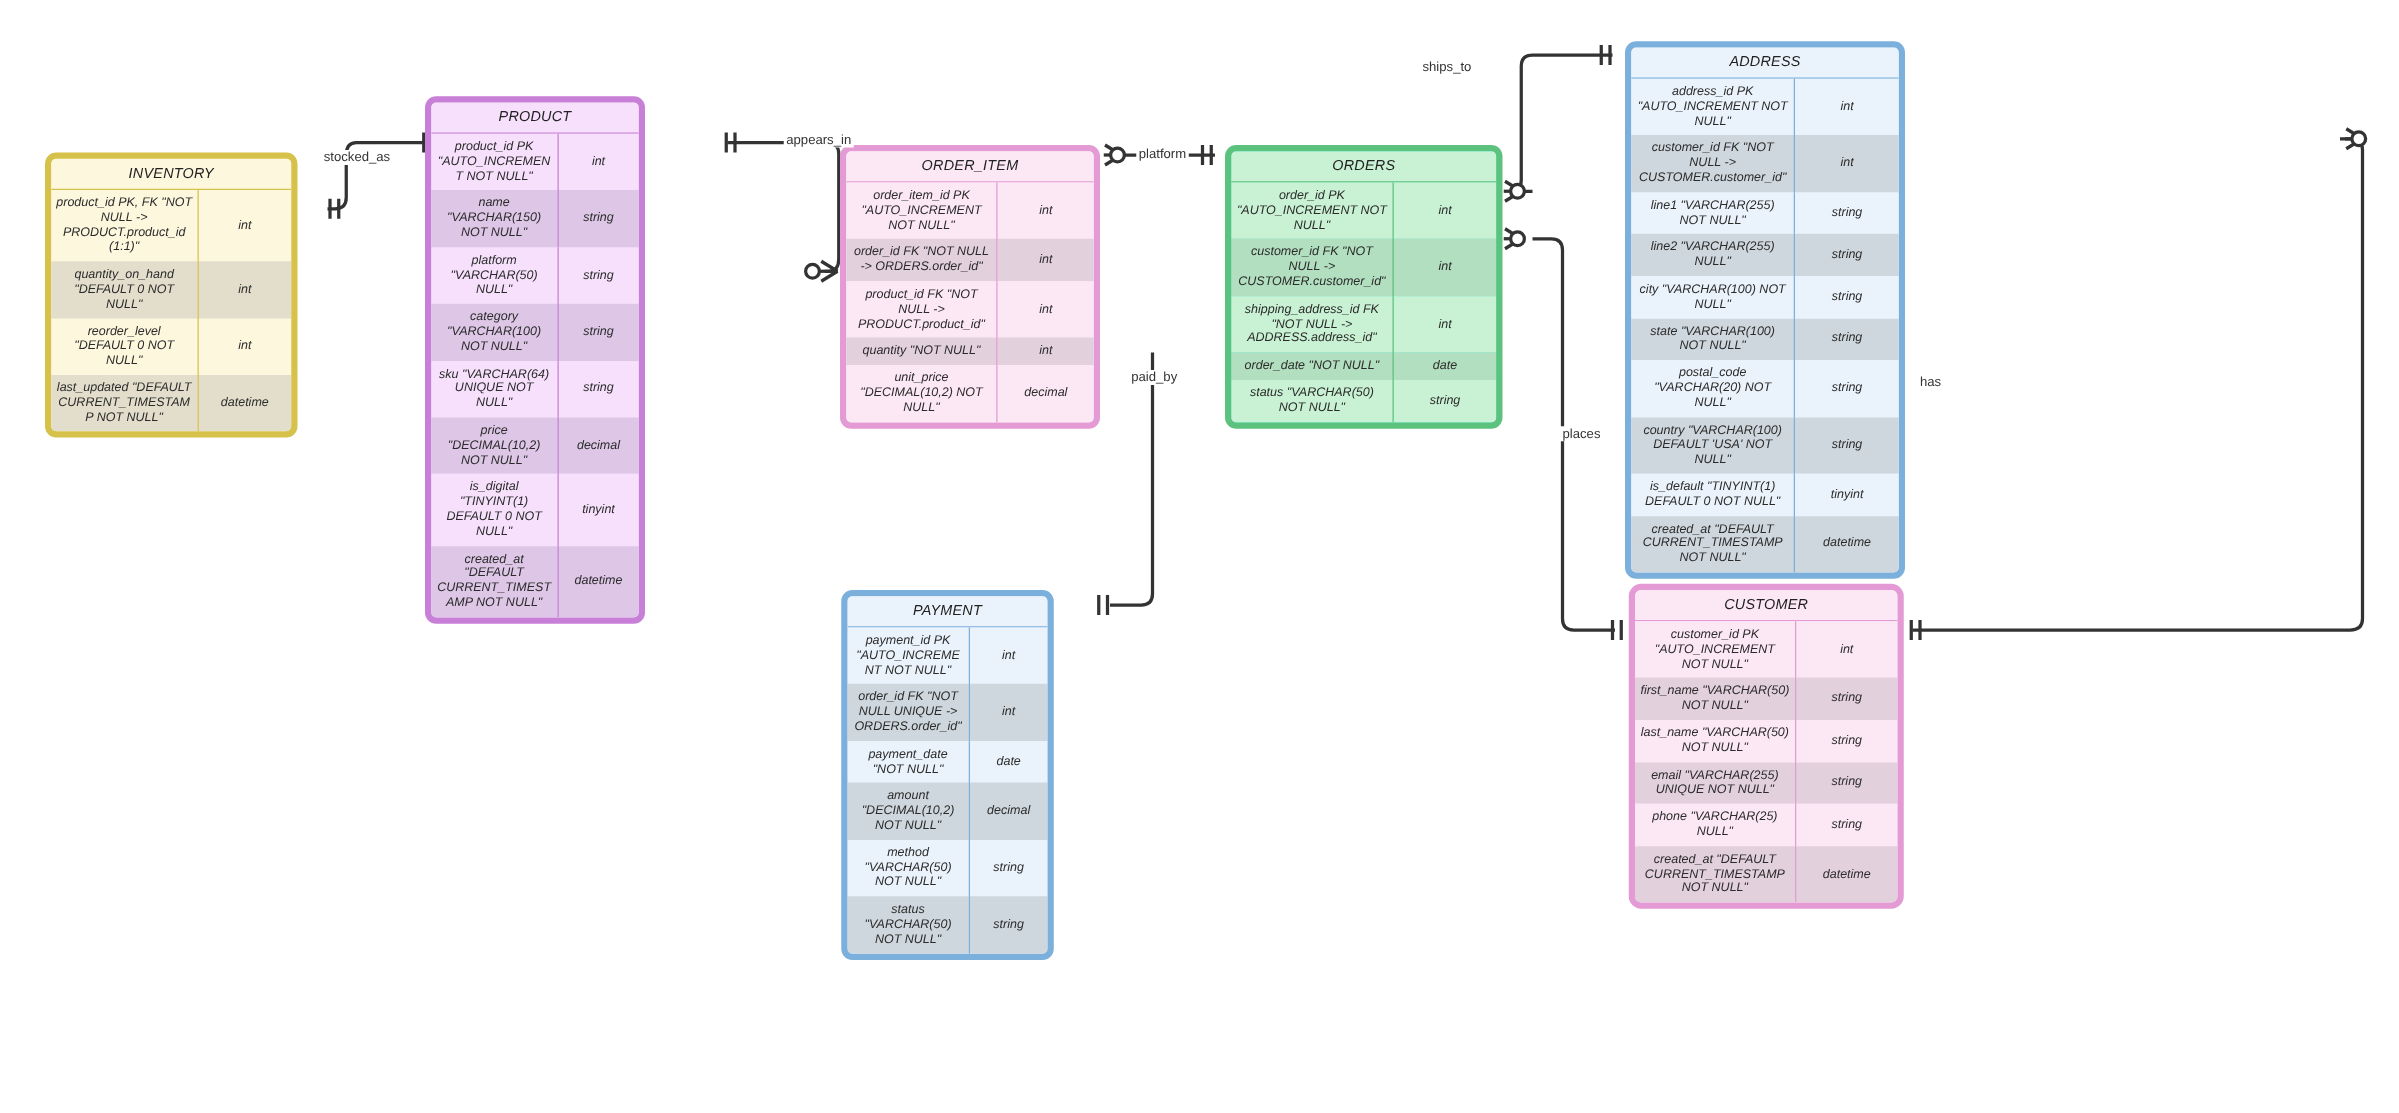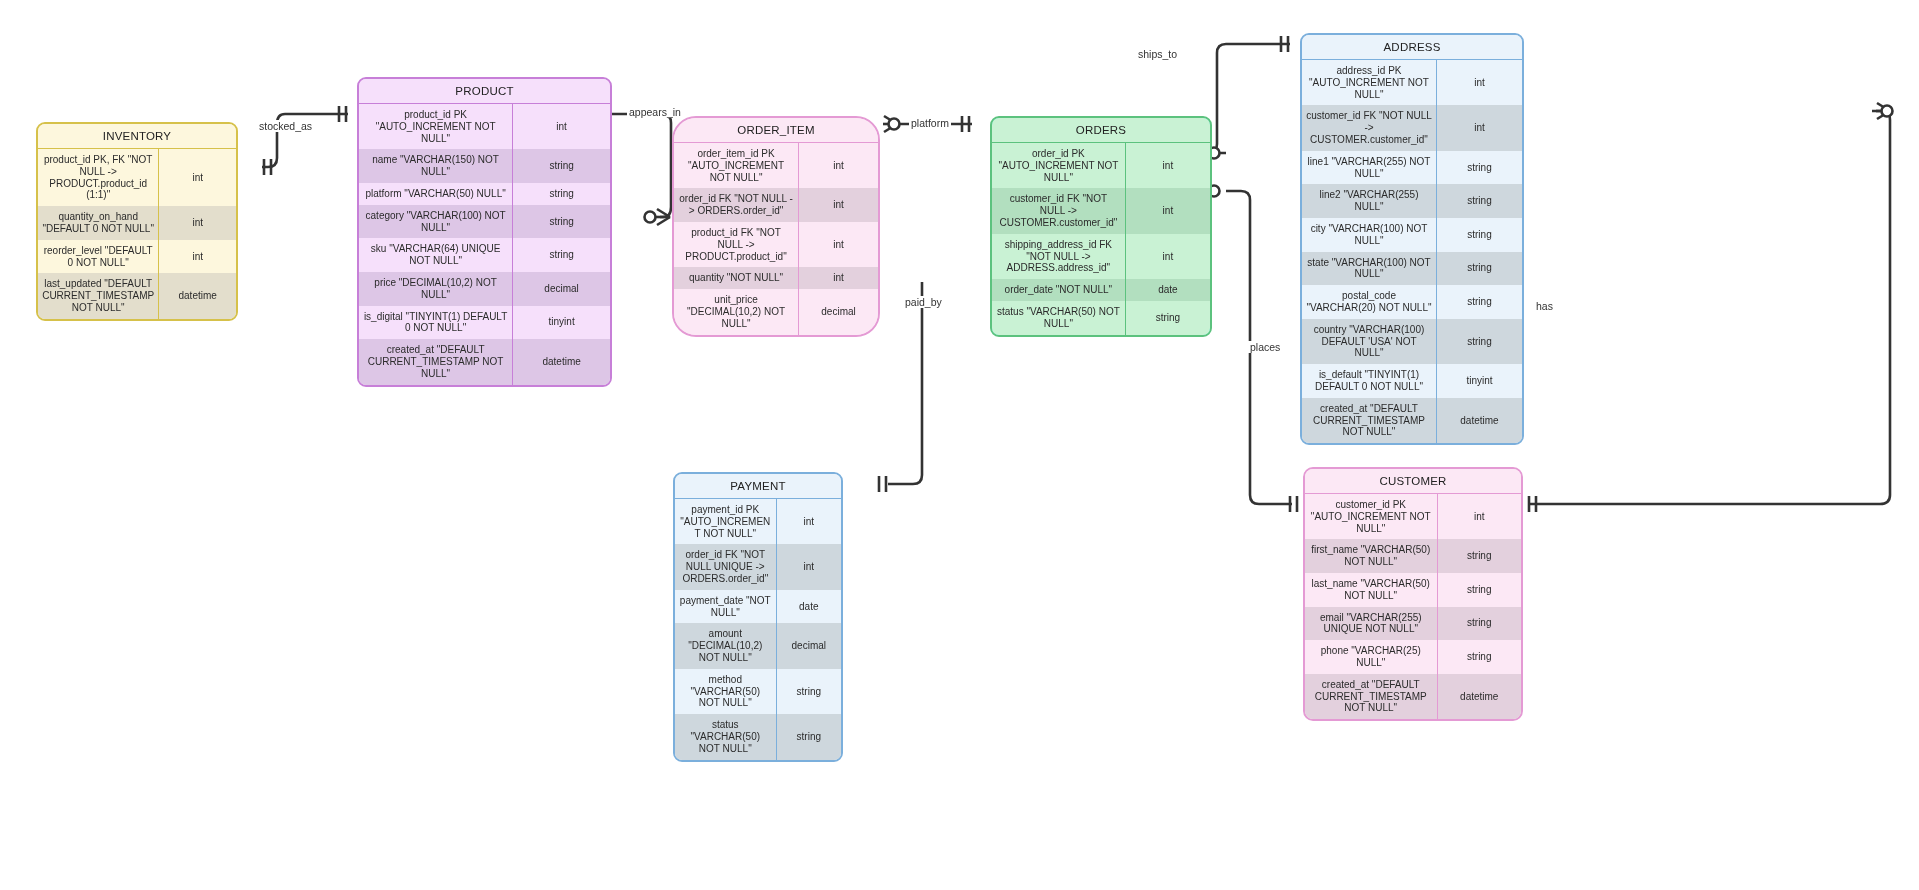--- a/index.html
+++ b/index.html
@@ -23,22 +23,23 @@
     left: 0; top: 0;
     width: 1919px;
     height: 890px;
     pointer-events: none;
   }
   .entity {
     position: absolute;
     border-radius: 9px;
     overflow: hidden;
     box-sizing: border-box;
-    border: 2px solid #000000;
+    border: 5px solid #000000;
     z-index: 5;
+    font-style: italic;
   }
   .entity .ent-title {
     text-align: center;
     font-size: 11.5px;
     letter-spacing: .2px;
     padding: 6px 2px 6px 2px;
     color: #222;
     box-sizing: border-box;
   }
   .entity table {
@@ -71,21 +72,21 @@
   .pal-purple tr.r0 td { background: #f6e0fb; }
   .pal-purple tr.r1 td { background: #ddc6e6; }
   .pal-purple td.sep { border-left: 1px solid #c77fd8; }
 
   .pal-pink { border-color: #e49ad4; background: #fce8f5; }
   .pal-pink .ent-title { background: #fce8f5; border-bottom: 1px solid #e49ad4; }
   .pal-pink tr.r0 td { background: #fce8f5; }
   .pal-pink tr.r1 td { background: #e3d0dd; }
   .pal-pink td.sep { border-left: 1px solid #e49ad4; }
 
-  .pal-green { border-color: #5cc27e; background: #5eead4; margin-left: 10px; }
+  .pal-green { border-color: #5cc27e; background: #5eead4; }
   .pal-green .ent-title { background: #c9f2d4; border-bottom: 1px solid #5cc27e; }
   .pal-green tr.r0 td { background: #c9f2d4; }
   .pal-green tr.r1 td { background: #b2dfbf; }
   .pal-green td.sep { border-left: 1px solid #5cc27e; }
 
   .pal-blue { border-color: #7bafdc; background: #eaf3fb; }
   .pal-blue .ent-title { background: #eaf3fb; border-bottom: 1px solid #7bafdc; }
   .pal-blue tr.r0 td { background: #eaf3fb; }
   .pal-blue tr.r1 td { background: #ced7dd; }
   .pal-blue td.sep { border-left: 1px solid #7bafdc; }
@@ -207,21 +208,21 @@
               <td class="attr">reorder_level "DEFAULT 0 NOT NULL"</td>
               <td class="type sep">int</td>
             </tr>
             <tr class="r1">
               <td class="attr">last_updated "DEFAULT CURRENT_TIMESTAMP NOT NULL"</td>
               <td class="type sep">datetime</td>
             </tr>
           </tbody>
         </table>
       </div>
-      <div class="entity pal-purple" style="left: 357px; top: 77px; width: 255px;">
+      <div class="entity pal-purple" style="left: 340px; top: 77px; width: 176px;">
         <div class="ent-title">PRODUCT</div>
         <table>
           <tbody>
             <tr class="r0">
               <td class="attr">product_id PK "AUTO_INCREMENT NOT NULL"</td>
               <td class="type sep">int</td>
             </tr>
             <tr class="r1">
               <td class="attr">name "VARCHAR(150) NOT NULL"</td>
               <td class="type sep">string</td>
@@ -246,21 +247,21 @@
               <td class="attr">is_digital "TINYINT(1) DEFAULT 0 NOT NULL"</td>
               <td class="type sep">tinyint</td>
             </tr>
             <tr class="r1">
               <td class="attr">created_at "DEFAULT CURRENT_TIMESTAMP NOT NULL"</td>
               <td class="type sep">datetime</td>
             </tr>
           </tbody>
         </table>
       </div>
-      <div class="entity pal-pink" style="left: 672px; top: 116px; width: 208px; border-radius: 24px;">
+      <div class="entity pal-pink" style="left: 672px; top: 116px; width: 208px;">
         <div class="ent-title">ORDER_ITEM</div>
         <table>
           <tbody>
             <tr class="r0">
               <td class="attr">order_item_id PK "AUTO_INCREMENT NOT NULL"</td>
               <td class="type sep">int</td>
             </tr>
             <tr class="r1">
               <td class="attr">order_id FK "NOT NULL -&gt; ORDERS.order_id"</td>
               <td class="type sep">int</td>

